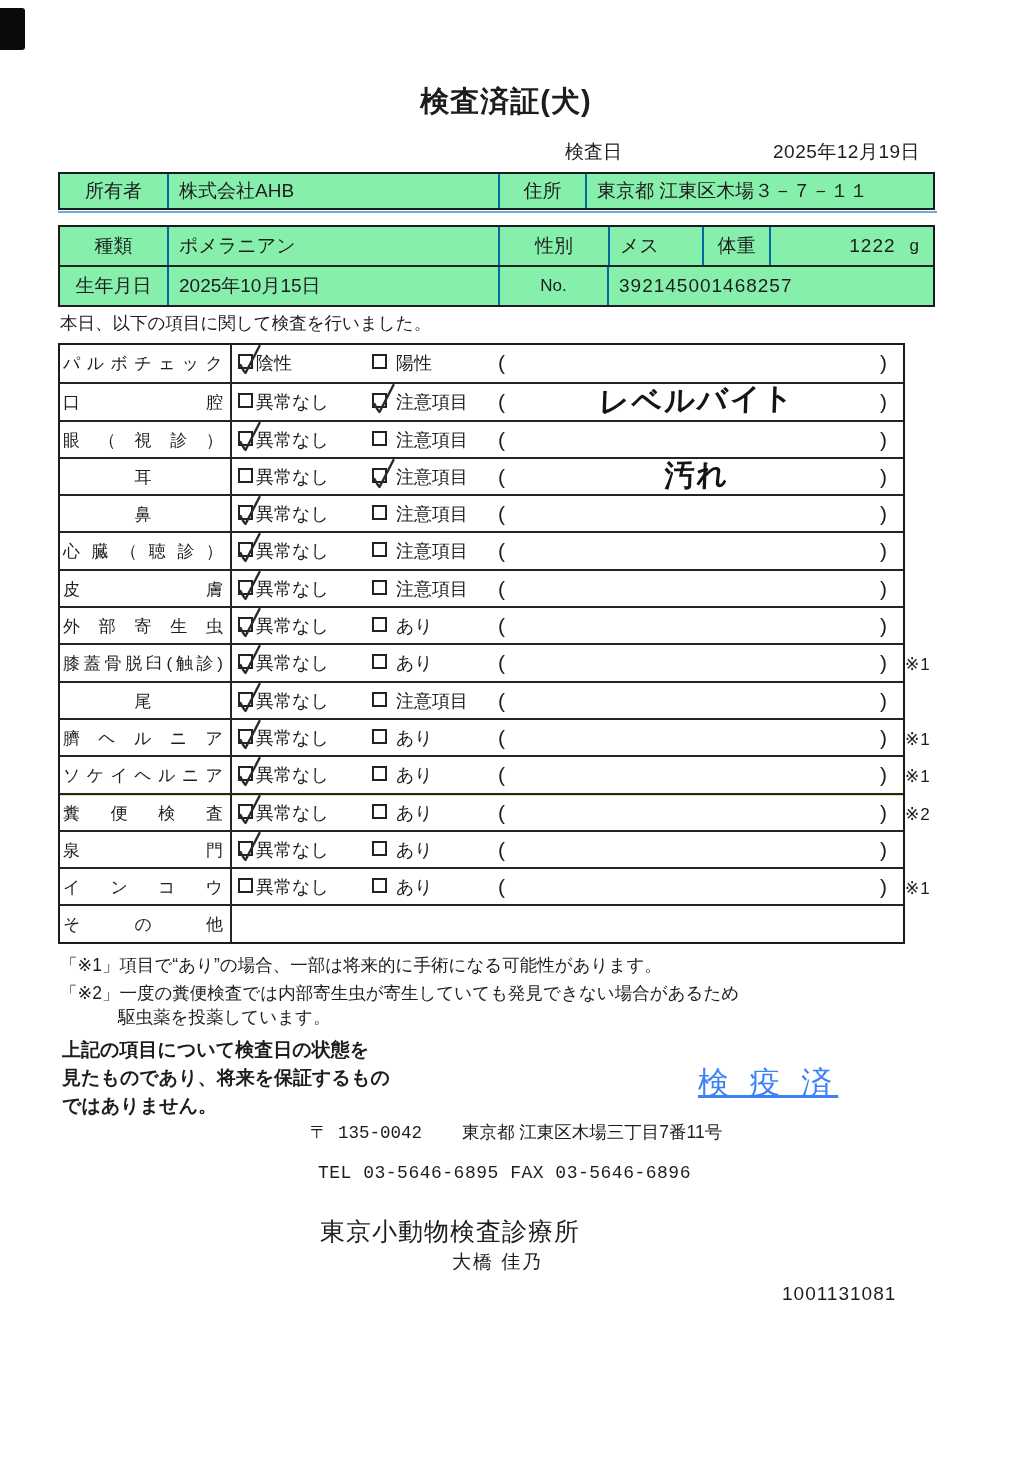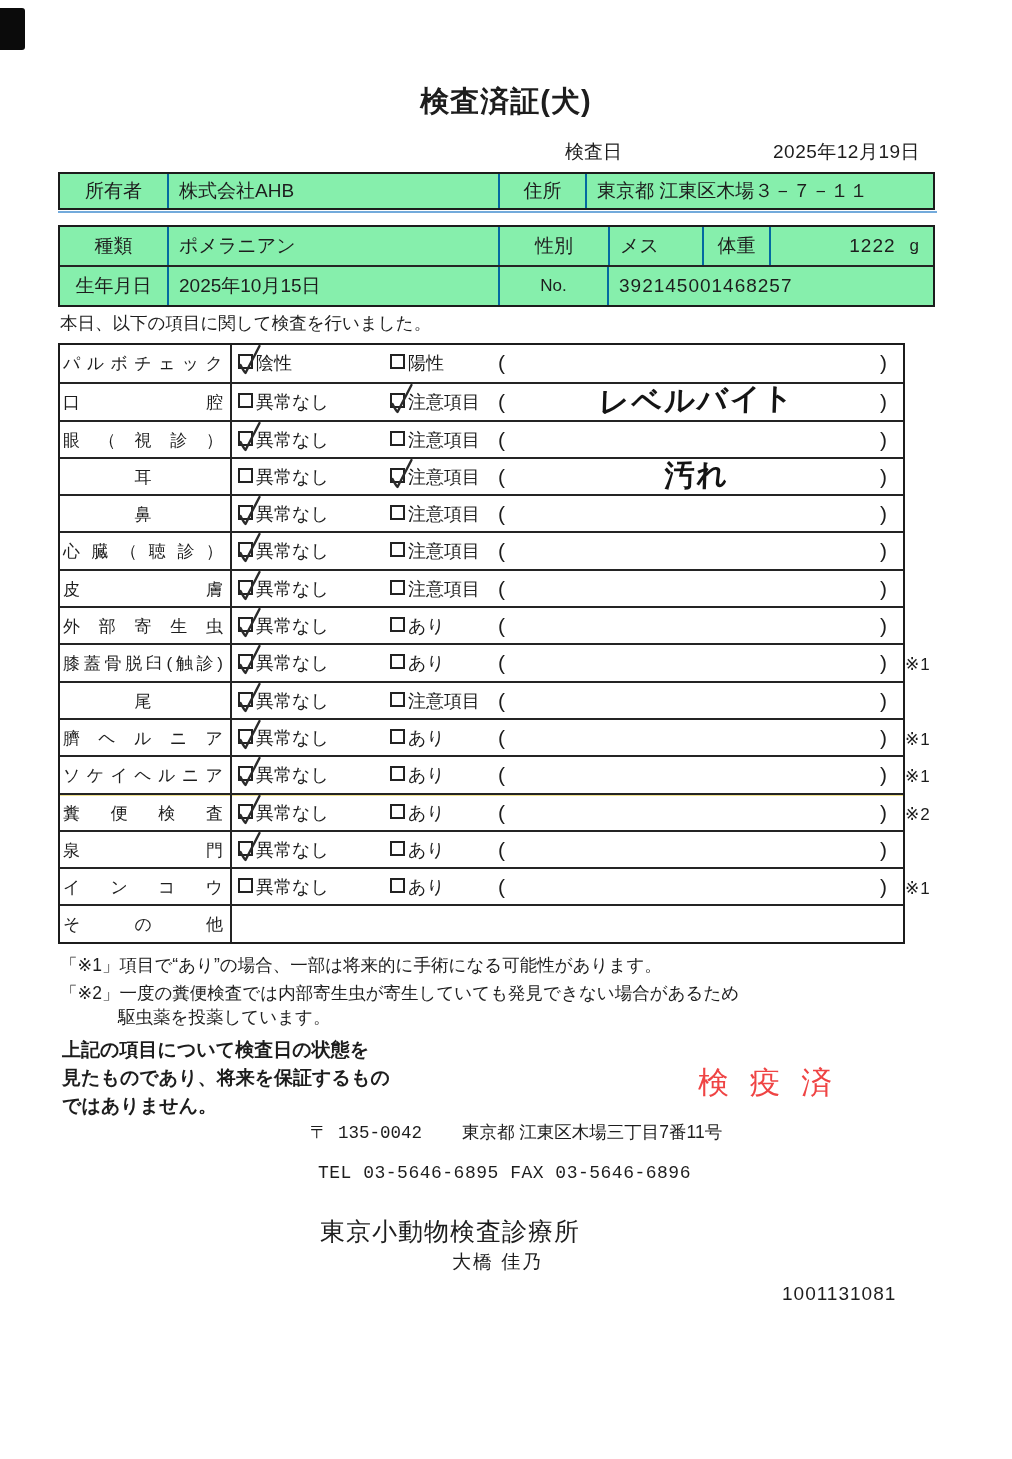--- a/index.html
+++ b/index.html
@@ -49,40 +49,40 @@
   .irow:nth-child(12){box-shadow:0 3px 0 rgba(228,205,68,.6);}
   .ilabel{
     width:172px;box-sizing:border-box;border-right:2px solid #242424;
     font-size:17px;display:block;padding:7px 7px 0 3px;
     text-align:justify;text-align-last:justify;white-space:nowrap;overflow:hidden;
   }
   .ilabel.center{text-align:center;text-align-last:center;}
   .iopts{position:relative;flex:1;}
   .opt{position:absolute;top:8px;display:flex;align-items:flex-start;}
   .opt1{left:6px;}
-  .opt2{left:158px;}
+  .opt2{left:140px;gap:6px;}
   .optlabel{font-size:18px;line-height:20px;margin-left:3px;white-space:nowrap;}
   .cb{position:relative;width:15px;height:15px;border:2px solid #222;box-sizing:border-box;margin-top:1px;background:#fff;}
   .tick{display:none;position:absolute;left:-4px;top:-13px;width:27px;height:34px;overflow:visible;}
   .cb.checked .tick{display:block;}
   .tick path{fill:none;stroke:#2a2a2a;stroke-width:2.4;stroke-linecap:round;stroke-linejoin:round;}
   .popen,.pclose{position:absolute;top:6px;font-size:21px;font-weight:300;}
   .popen{left:266px;}
   .pclose{left:648px;}
   .note{position:absolute;left:290px;width:350px;top:-4px;text-align:center;
     font-size:30px;font-weight:600;color:#141414;transform:rotate(-1.2deg) skewX(-3deg);
     white-space:nowrap;letter-spacing:2px;}
   .refmark{position:absolute;right:-48px;top:9px;width:46px;font-size:17px;letter-spacing:1px;}
 
   .footnote1{left:60px;top:953px;font-size:17.5px;}
   .footnote2{left:60px;top:981px;font-size:17.5px;}
   .footnote2b{left:118px;top:1005px;font-size:17.5px;}
 
   .disclaimer{left:62px;top:1036px;font-size:19px;font-weight:600;line-height:28px;}
-  .stamp{left:698px;top:1062px;font-size:31px;font-weight:500;letter-spacing:6px;color:#ef4444;}
+  .stamp{left:698px;top:1062px;font-size:31px;font-weight:500;letter-spacing:6px;color:#3b82f6;text-decoration:underline;}
 
   .clinic-postal{left:310px;top:1120px;font-size:17.5px;font-family:"Liberation Mono","DejaVu Sans Mono",monospace;}
   .clinic-address{left:462px;top:1120px;font-size:17.5px;}
   .clinic-tel{left:318px;top:1163px;font-size:18px;font-family:"Liberation Mono","DejaVu Sans Mono",monospace;letter-spacing:.5px;}
   .clinic-name{left:320px;top:1215px;font-size:25px;font-weight:500;letter-spacing:1px;}
   .clinic-examiner{left:452px;top:1249px;font-size:19px;letter-spacing:2px;}
   .doc-number{left:782px;top:1283px;font-size:19px;letter-spacing:1px;}
 </style>
 </head>
 <body>

